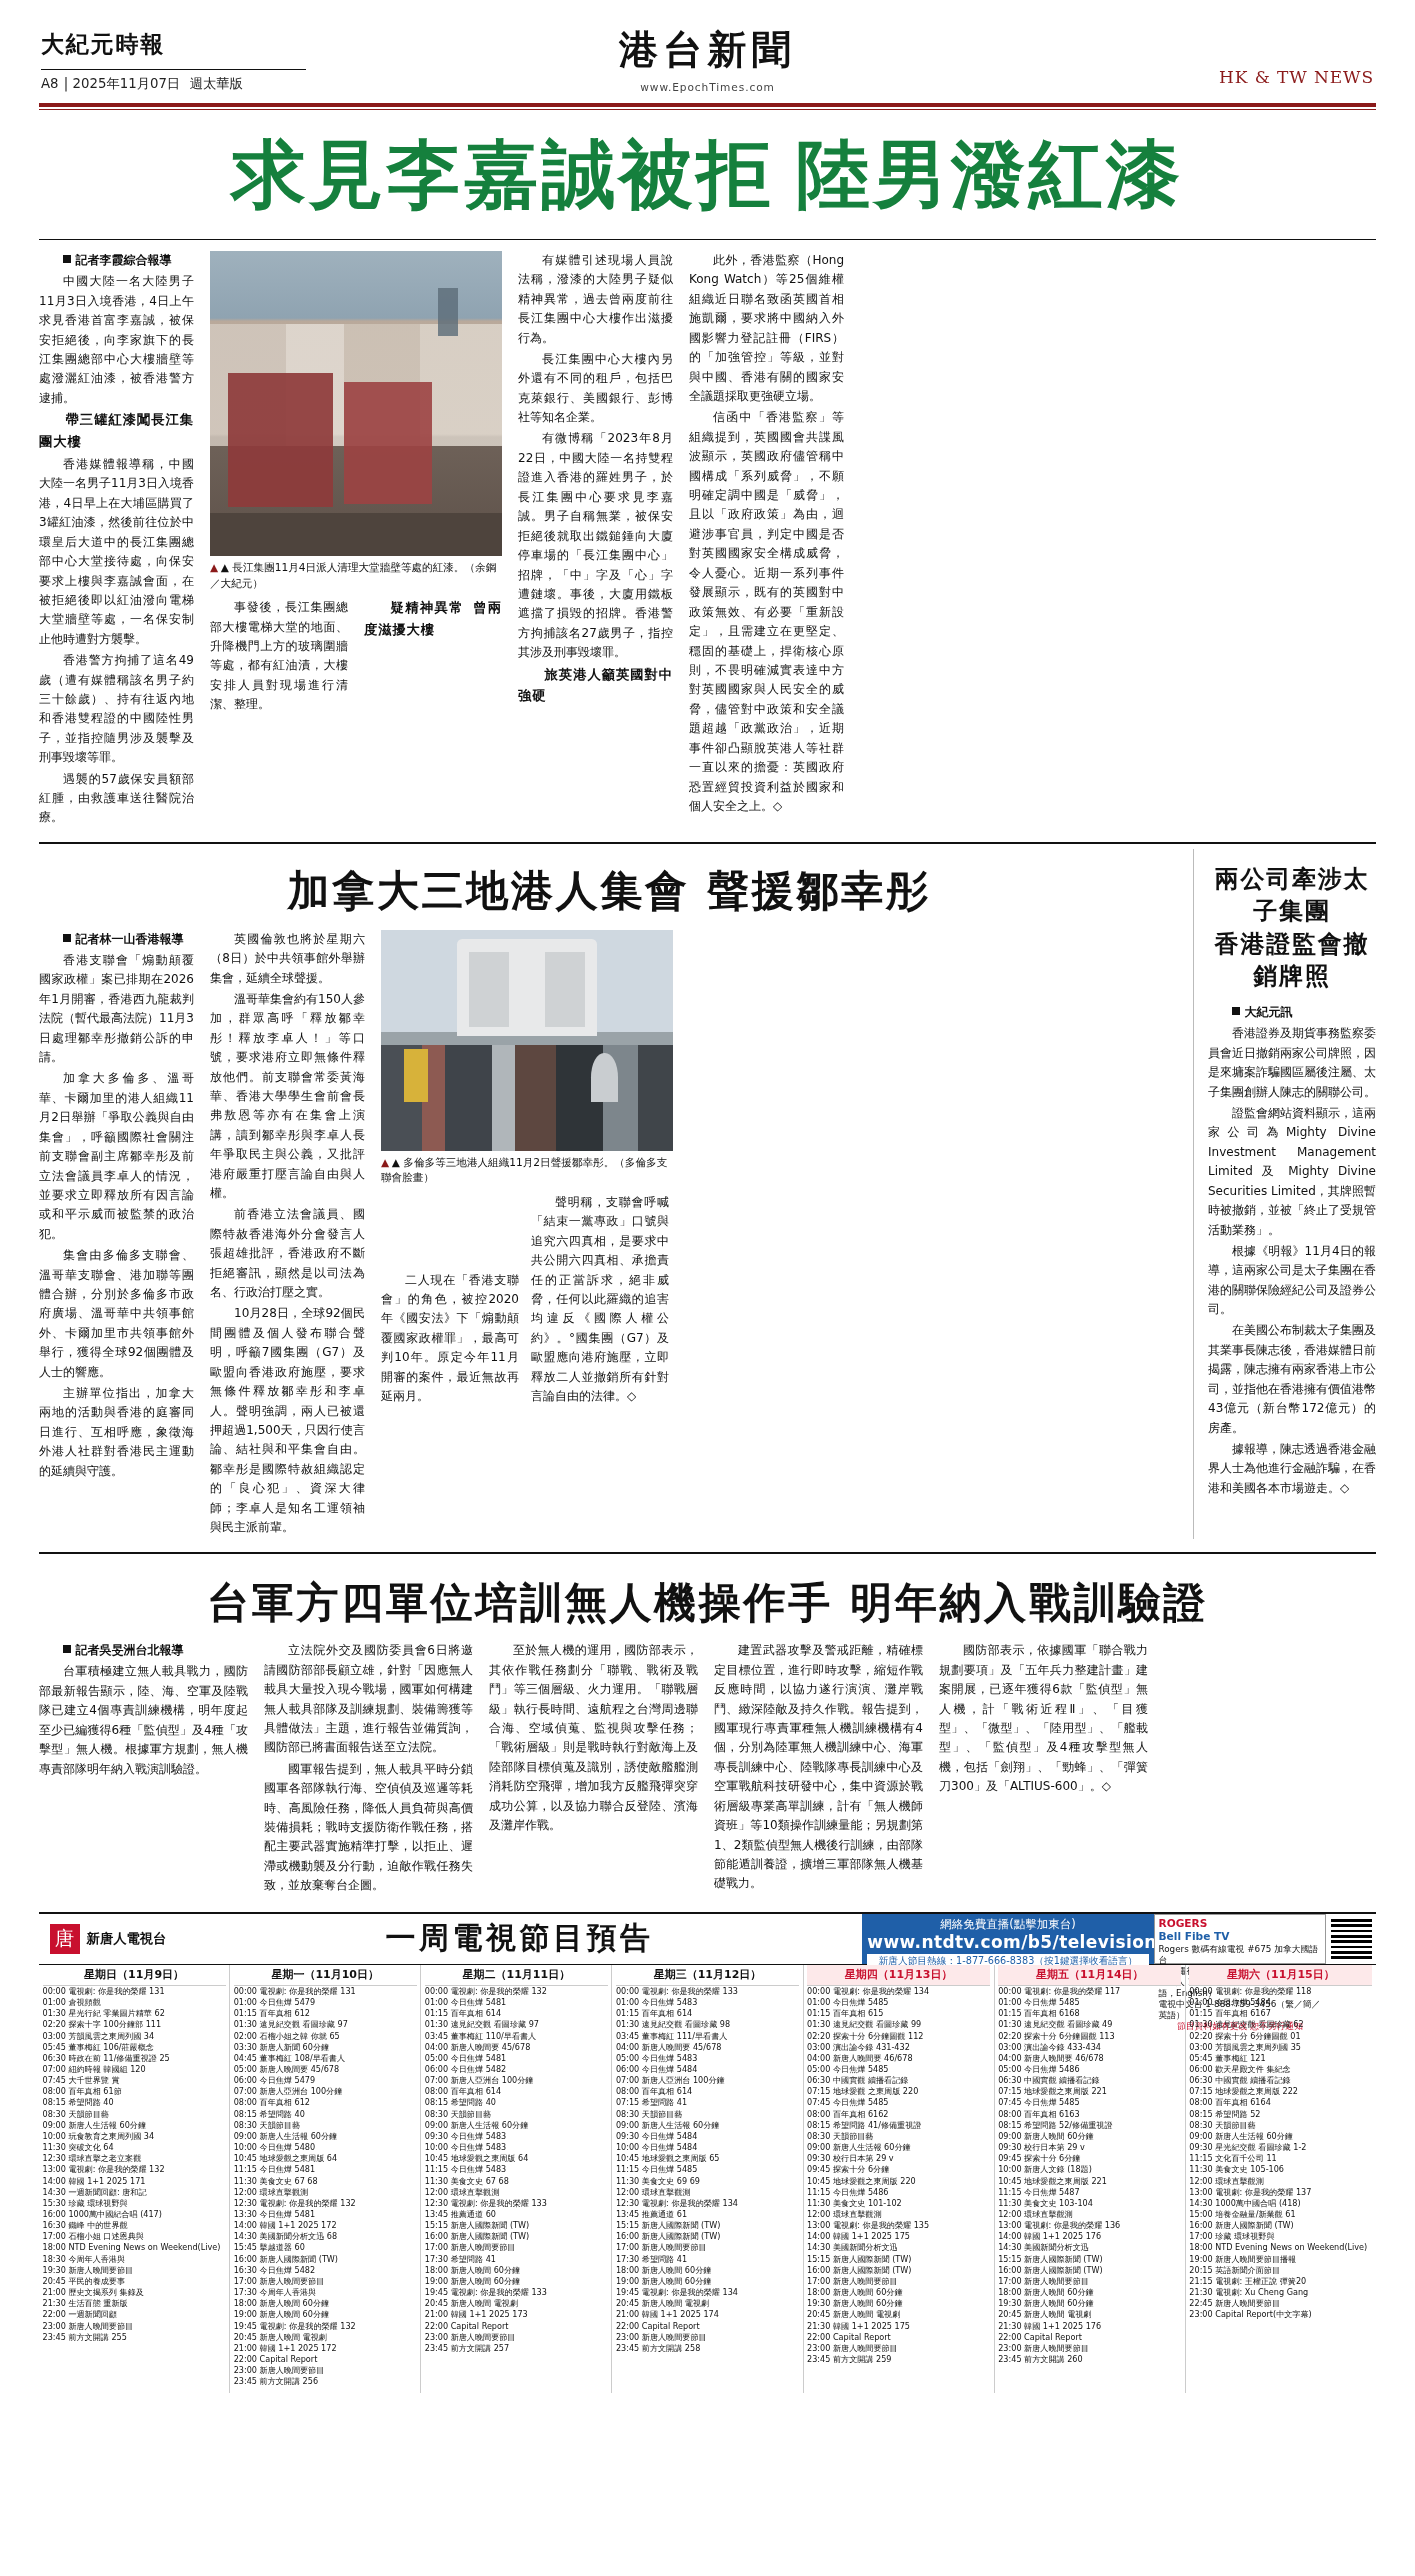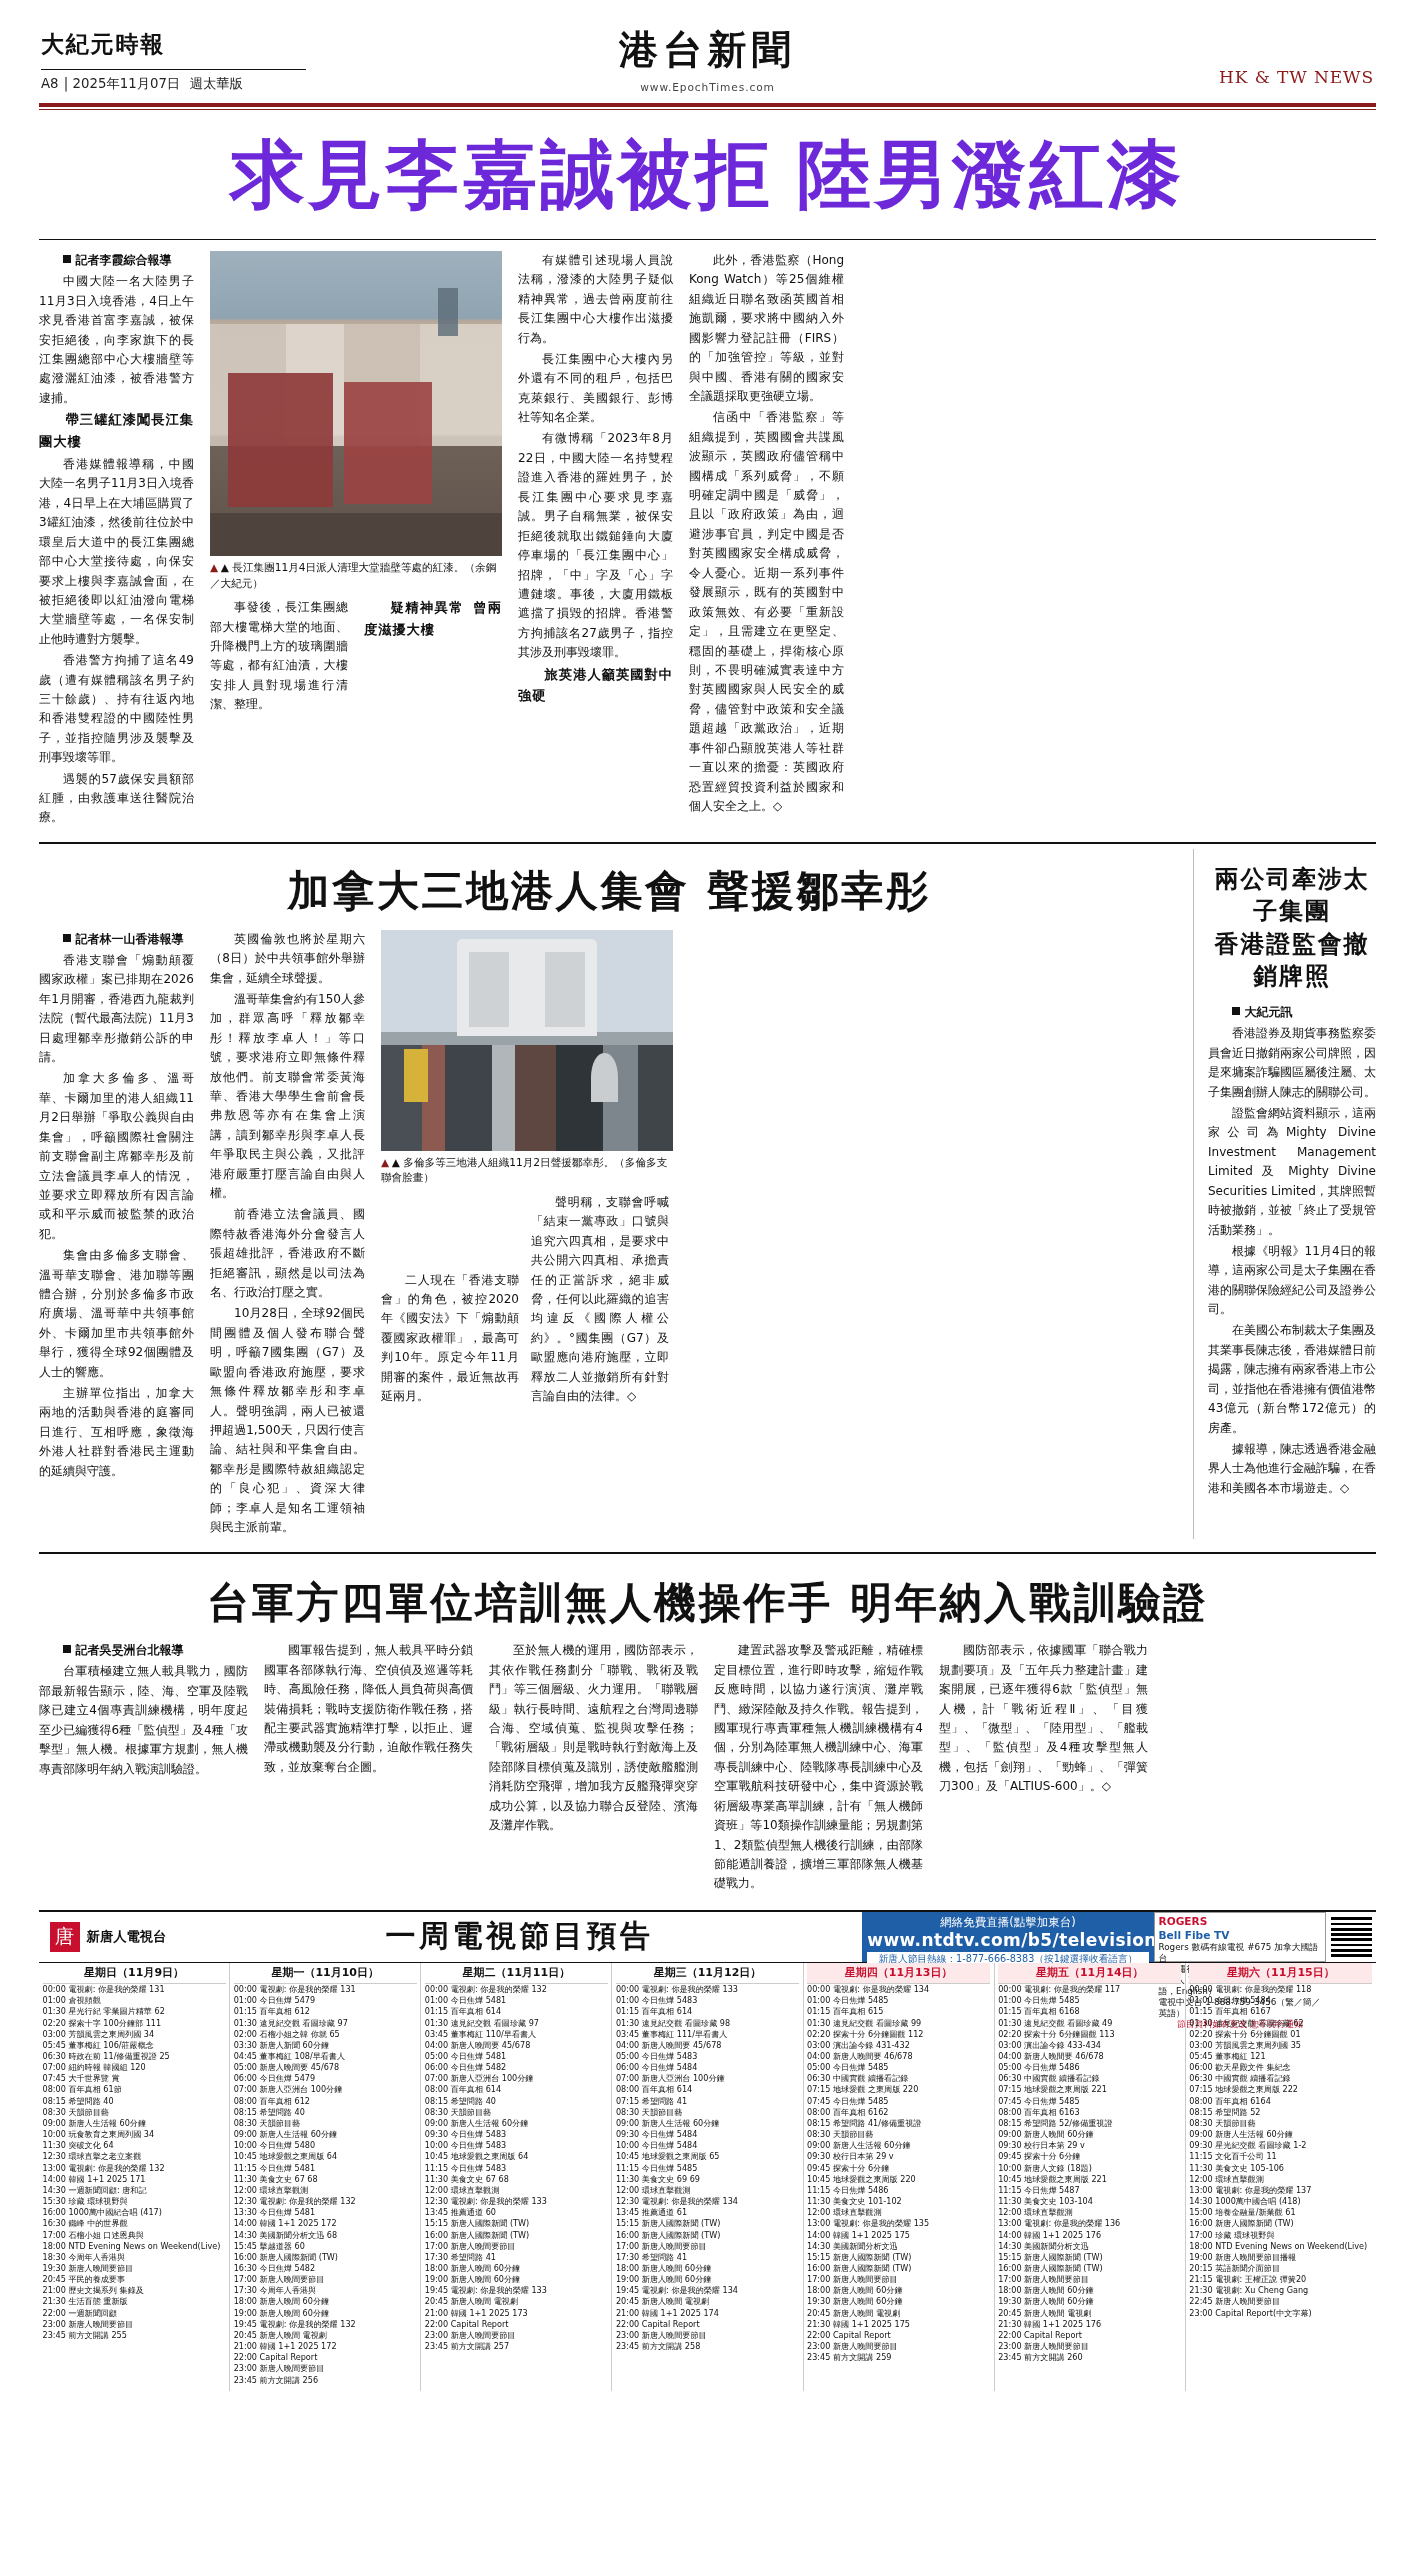--- a/index.html
+++ b/index.html
@@ -14,21 +14,21 @@
   .mh-meta span{margin-right:5.3px;}
   .mh-center{text-align:center;flex:1;}
   .mh-center .t{font-family:"DejaVu Serif","Liberation Serif",serif;font-size:39px;font-weight:bold;letter-spacing:5.3px;color:#111;}
   .mh-center .u{font-size:10.6px;color:#444;margin-top:3.5px;letter-spacing:0.9px;}
   .mh-right{width:265px;text-align:right;font-family:"DejaVu Serif","Liberation Serif",serif;font-size:17px;color:#8b1a1a;letter-spacing:0.9px;padding-bottom:5.3px;}
 
   .rule-thick{height:3.5px;background:#8b1a1a;margin:5.3px 39px 0 39px;}
   .rule-thin{height:0.9px;background:#8b1a1a;margin:2.7px 39px 0 39px;}
 
   
-  .headline{font-family:Liberation Sans, sans-serif;font-weight:bold;text-align:center;font-size:74px;letter-spacing:3.5px;color:#6d28d9;margin:16px 0 12.4px 0;}
+  .headline{font-family:Liberation Serif, serif;font-weight:bold;text-align:center;font-size:74px;letter-spacing:3.5px;color:#15803d;margin:16px 0 12.4px 0;}
   .hr-sep{height:1.8px;background:#111;margin:0 39px;}
 
   
   .section{padding:0 39px;}
   .cols{display:flex;gap:16px;}
   .col{font-size:12px;line-height:1.62;color:#111;text-align:justify;}
   .col p{margin:0 0 1.8px 0;text-indent:2em;}
   .byline{font-weight:bold;font-size:12px;margin:0 0 2.7px 0;text-indent:0;}
   .byline .sq{display:inline-block;width:8px;height:8px;background:#111;margin-right:4.4px;vertical-align:0.9px;}
   .subhead{font-weight:bold;font-size:13.3px;margin:7px 0 3.5px 0;text-indent:0;letter-spacing:0.9px;font-family:Liberation Mono, monospace;}
@@ -215,20 +215,21 @@
   <div class="hr-sep" style="margin-top:12.4px;"></div>
 
   <div class="section" style="padding-top:7px;">
     <div class="sub-headline">台軍方四單位培訓無人機操作手 明年納入戰訓驗證</div>
     <div class="cols">
       <div class="col" style="width:209px;">
         <p class="byline"><span class="sq"></span><span>記者吳旻洲台北報導</span></p>
         <p>台軍積極建立無人載具戰力，國防部最新報告顯示，陸、海、空軍及陸戰隊已建立4個專責訓練機構，明年度起至少已編獲得6種「監偵型」及4種「攻擊型」無人機。根據軍方規劃，無人機專責部隊明年納入戰演訓驗證。</p>
       </div>
       <div class="col" style="width:209px;">
+        <p>立法院外交及國防委員會6日將邀請國防部部長顧立雄，針對「因應無人載具大量投入現今戰場，國軍如何構建無人載具部隊及訓練規劃、裝備籌獲等具體做法」主題，進行報告並備質詢，國防部已將書面報告送至立法院。</p>
         <p>國軍報告提到，無人載具平時分鎖國軍各部隊執行海、空偵偵及巡邏等耗時、高風險任務，降低人員負荷與高價裝備損耗；戰時支援防衛作戰任務，搭配主要武器實施精準打擊，以拒止、遲滯或機動襲及分行動，迫敵作戰任務失致，並放棄奪台企圖。</p>
       </div>
       <div class="col" style="width:209px;">
         <p>至於無人機的運用，國防部表示，其依作戰任務劃分「聯戰、戰術及戰鬥」等三個層級、火力運用。「聯戰層級」執行長時間、遠航程之台灣周邊聯合海、空域偵蒐、監視與攻擊任務；「戰術層級」則是戰時執行對敵海上及陸部隊目標偵蒐及識別，誘使敵艦艦測消耗防空飛彈，增加我方反艦飛彈突穿成功公算，以及協力聯合反登陸、濱海及灘岸作戰。</p>
       </div>
       <div class="col" style="width:209px;">
         <p>建置武器攻擊及警戒距離，精確標定目標位置，進行即時攻擊，縮短作戰反應時間，以協力遂行演演、灘岸戰鬥、緻深陸敵及持久作戰。報告提到，國軍現行專責軍種無人機訓練機構有4個，分別為陸軍無人機訓練中心、海軍專長訓練中心、陸戰隊專長訓練中心及空軍戰航科技研發中心，集中資源於戰術層級專業高單訓練，計有「無人機師資班」等10類操作訓練量能；另規劃第1、2類監偵型無人機後行訓練，由部隊節能遁訓養證，擴增三軍部隊無人機基礎戰力。</p>
       </div>
       <div class="col" style="width:209px;">
         <p>國防部表示，依據國軍「聯合戰力規劃要項」及「五年兵力整建計畫」建案開展，已逐年獲得6款「監偵型」無人機，計「戰術近程Ⅱ」、「目獲型」、「微型」、「陸用型」、「艦載型」、「監偵型」及4種攻擊型無人機，包括「劍翔」、「勁蜂」、「彈簧刀300」及「ALTIUS-600」。◇</p>

